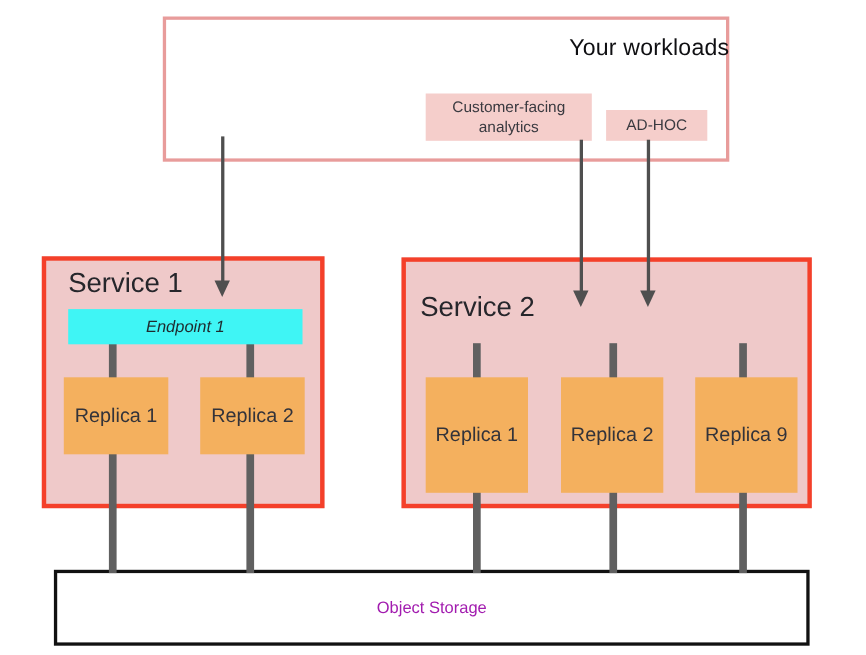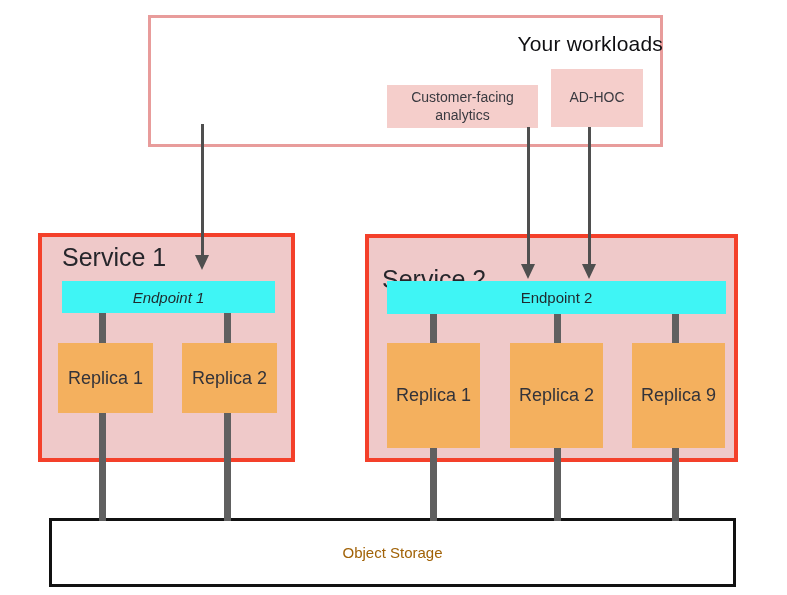--- a/index.html
+++ b/index.html
@@ -16,21 +16,21 @@
     position:absolute;left:148px;top:32px;width:515px;text-align:right;
     font-size:21px;color:#0f0f12;letter-spacing:.2px;
   }
   .chip{
     position:absolute;background:#f5cecb;color:#3a3a40;
     display:flex;align-items:center;justify-content:center;text-align:center;
     font-size:14px;line-height:1.25;box-sizing:border-box;
   }
   .chip-writes{left:172px;top:87px;width:69px;height:37px;}
   .chip-cf{left:387px;top:85px;width:151px;height:43px;padding:12px 6px;}
-  .chip-adhoc{left:551px;top:69px;width:92px;height:58px;}
+  .chip-adhoc{left:551px;top:100px;width:92px;height:28px;}
   
   .service-box{
     position:absolute;background:#efc9c9;border:4px solid #f4402a;box-sizing:border-box;
   }
   .service-1{left:38px;top:233px;width:257px;height:229px;}
   .service-2{left:365px;top:234px;width:373px;height:228px;}
   .service-label{
     position:absolute;font-size:25px;color:#26262b;
   }
   .service-label-1{left:62px;top:243px;}
@@ -48,21 +48,21 @@
   .s1-r1{left:58px;top:343px;width:95px;height:70px;}
   .s1-r2{left:182px;top:343px;width:95px;height:70px;}
   .s2-r1{left:387px;top:343px;width:93px;height:105px;}
   .s2-r2{left:510px;top:343px;width:93px;height:105px;}
   .s2-r3{left:632px;top:343px;width:93px;height:105px;}
   
   .storage-box{
     position:absolute;left:49px;top:518px;width:687px;height:69px;
     background:#ffffff;border:3px solid #111111;box-sizing:border-box;
     display:flex;align-items:center;justify-content:center;
-    font-size:15px;color:#a16207;
+    font-size:15px;color:#a21caf;
   }
   
   .connector{position:absolute;width:7px;background:#606060;z-index:2;}
   .c-s1-e-r1{left:99px;top:311px;height:33px;}
   .c-s1-e-r2{left:224px;top:311px;height:33px;}
   .c-s1-r1-st{left:99px;top:412px;height:109px;}
   .c-s1-r2-st{left:224px;top:412px;height:109px;}
   .c-s2-e-r1{left:430px;top:312px;height:32px;}
   .c-s2-e-r2{left:554px;top:312px;height:32px;}
   .c-s2-e-r3{left:672px;top:312px;height:32px;}
@@ -109,21 +109,20 @@
   <div class="connector c-s2-e-r2"></div>
   <div class="connector c-s2-e-r3"></div>
   <div class="connector c-s2-r1-st"></div>
   <div class="connector c-s2-r2-st"></div>
   <div class="connector c-s2-r3-st"></div>
 
   <div class="endpoint endpoint-1">Endpoint 1</div>
   <div class="replica s1-r1">Replica 1</div>
   <div class="replica s1-r2">Replica 2</div>
 
-  <div class="endpoint endpoint-2">Endpoint 2</div>
   <div class="replica s2-r1">Replica 1</div>
   <div class="replica s2-r2">Replica 2</div>
   <div class="replica s2-r3">Replica 9</div>
 
   <div class="arrow-line a-writes-line"></div>
   <div class="arrow-head a-writes-head"></div>
   <div class="arrow-line a-cf-line"></div>
   <div class="arrow-head a-cf-head"></div>
   <div class="arrow-line a-adhoc-line"></div>
   <div class="arrow-head a-adhoc-head"></div>

